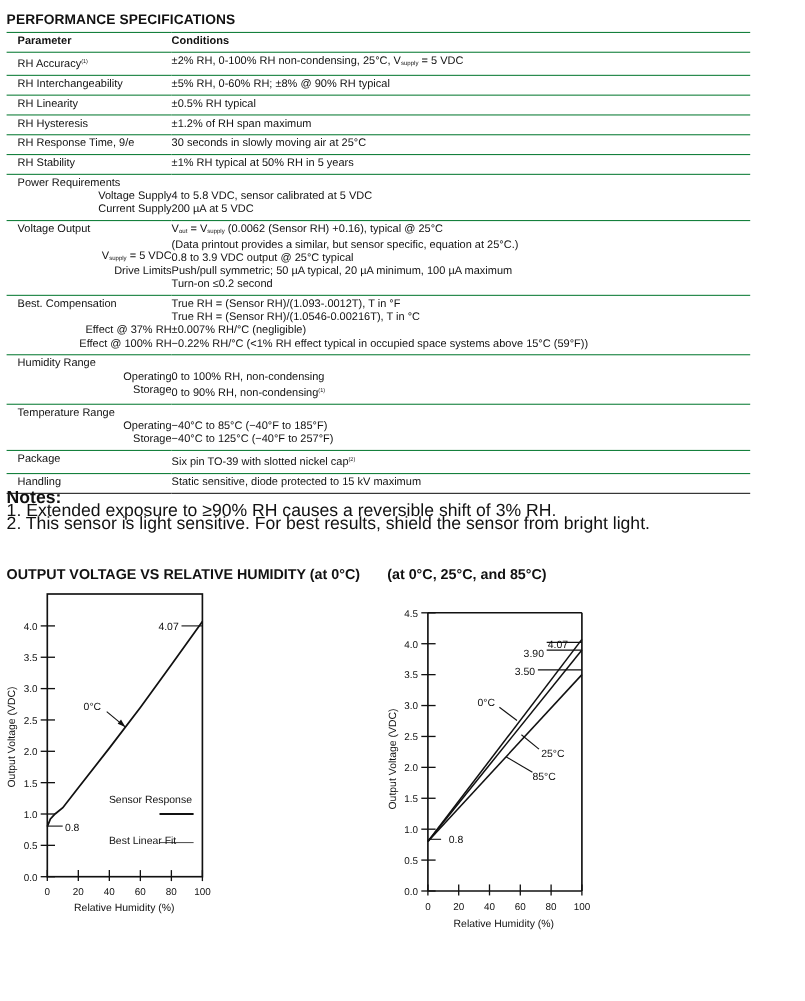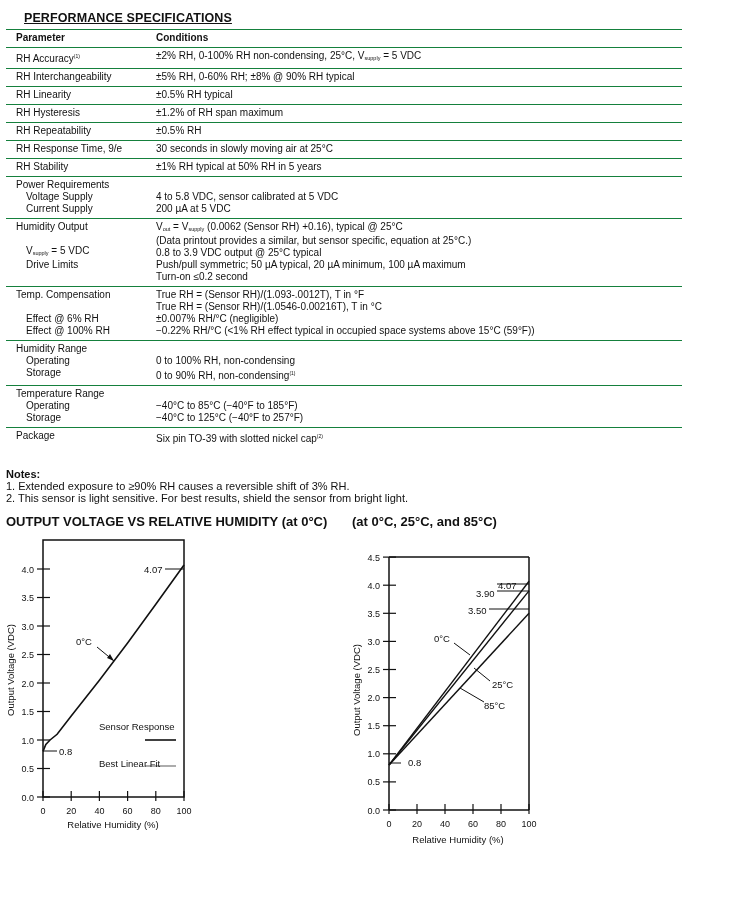--- a/index.html
+++ b/index.html
@@ -1,30 +1,30 @@
 <!DOCTYPE html>
 <html><head>
 <meta charset="utf-8">
 <style>
   html, body { margin: 0; padding: 0; background: #ffffff; }
   body { width: 732px; height: 910px; position: relative; overflow: hidden;
          font-family: "Liberation Sans", sans-serif; color: #111; }
-  .title { position: absolute; left: 24px; top: 11px; font-size: 12.5px; font-weight: bold; letter-spacing: 0.1px; text-decoration: underline; }
+  .title { position: absolute; left: 6px; top: 11px; font-size: 12.5px; font-weight: bold; letter-spacing: 0.1px; }
   table.spec { position: absolute; left: 6px; top: 29px; width: 676px; border-collapse: collapse; font-size: 10px; line-height: 12px; }
   table.spec td, table.spec th { padding: 2px 0 3px 0; vertical-align: top; text-align: left; }
   table.spec tr { border-top: 1px solid #15803d; }
   table.spec tr.last { border-bottom: 1px solid #222; }
   table.spec th { font-weight: bold; font-size: 10px; }
   .c1 { width: 140px; padding-left: 10px !important; }
   .c2 { }
-  .sub { padding-left: 10px; display: block; }
+  .sub { padding-left: 10px; display: block; text-align: right; }
   .line { display: block; white-space: nowrap; }
   sup { font-size: 5px; vertical-align: 4px; }
   .subs { font-size: 5.5px; vertical-align: -1px; }
-  .notes { position: absolute; left: 6px; top: 468px; font-size: 11px; line-height: 12px; }
+  .notes { position: absolute; left: 6px; top: 447px; font-size: 16px; line-height: 12px; }
   .notes .h { font-weight: bold; }
   .ctitle { position: absolute; font-size: 13px; font-weight: bold; line-height: 14px; }
   svg { position: absolute; left: 0; top: 0; }
   svg text { font-family: "Liberation Sans", sans-serif; }
 </style>
 </head>
 <body>
 
 <div class="title">PERFORMANCE SPECIFICATIONS</div>
 
@@ -44,24 +44,20 @@
   </tr>
   <tr>
     <td class="c1">RH Linearity</td>
     <td>±0.5% RH typical</td>
   </tr>
   <tr>
     <td class="c1">RH Hysteresis</td>
     <td>±1.2% of RH span maximum</td>
   </tr>
   <tr>
-    <td class="c1">RH Repeatability</td>
-    <td>±0.5% RH</td>
-  </tr>
-  <tr>
     <td class="c1">RH Response Time, 9/e</td>
     <td>30 seconds in slowly moving air at 25°C</td>
   </tr>
   <tr>
     <td class="c1">RH Stability</td>
     <td>±1% RH typical at 50% RH in 5 years</td>
   </tr>
   <tr>
     <td class="c1">
       <span class="line">Power Requirements</span>
@@ -69,39 +65,39 @@
       <span class="line sub">Current Supply</span>
     </td>
     <td>
       <span class="line">&nbsp;</span>
       <span class="line">4 to 5.8 VDC, sensor calibrated at 5 VDC</span>
       <span class="line">200 µA at 5 VDC</span>
     </td>
   </tr>
   <tr>
     <td class="c1">
-      <span class="line">Humidity Output</span>
+      <span class="line">Voltage Output</span>
       <span class="line">&nbsp;</span>
       <span class="line sub"><span>V</span><span class="subs">supply</span><span> = 5 VDC</span></span>
       <span class="line sub">Drive Limits</span>
       <span class="line">&nbsp;</span>
     </td>
     <td>
       <span class="line"><span>V</span><span class="subs">out</span><span> = V</span><span class="subs">supply</span><span> (0.0062 (Sensor RH) +0.16), typical @ 25°C</span></span>
       <span class="line">(Data printout provides a similar, but sensor specific, equation at 25°C.)</span>
       <span class="line">0.8 to 3.9 VDC output @ 25°C typical</span>
       <span class="line">Push/pull symmetric; 50 µA typical, 20 µA minimum, 100 µA maximum</span>
       <span class="line">Turn-on ≤0.2 second</span>
     </td>
   </tr>
   <tr>
     <td class="c1">
-      <span class="line">Temp. Compensation</span>
-      <span class="line">&nbsp;</span>
-      <span class="line sub">Effect @ 6% RH</span>
+      <span class="line">Best. Compensation</span>
+      <span class="line">&nbsp;</span>
+      <span class="line sub">Effect @ 37% RH</span>
       <span class="line sub">Effect @ 100% RH</span>
     </td>
     <td>
       <span class="line">True RH = (Sensor RH)/(1.093-.0012T), T in °F</span>
       <span class="line">True RH = (Sensor RH)/(1.0546-0.00216T), T in °C</span>
       <span class="line">±0.007% RH/°C (negligible)</span>
       <span class="line">−0.22% RH/°C (&lt;1% RH effect typical in occupied space systems above 15°C (59°F))</span>
     </td>
   </tr>
   <tr>
@@ -124,20 +120,24 @@
     </td>
     <td>
       <span class="line">&nbsp;</span>
       <span class="line">−40°C to 85°C (−40°F to 185°F)</span>
       <span class="line">−40°C to 125°C (−40°F to 257°F)</span>
     </td>
   </tr>
   <tr>
     <td class="c1">Package</td>
     <td><span>Six pin TO-39 with slotted nickel cap</span><sup>(2)</sup></td>
+  </tr>
+  <tr class="last">
+    <td class="c1">Handling</td>
+    <td>Static sensitive, diode protected to 15 kV maximum</td>
   </tr>
 </tbody>
   </table>
 
 <div class="notes">
   <div class="h">Notes:</div>
   <div>1. Extended exposure to ≥90% RH causes a reversible shift of 3% RH.</div>
   <div>2. This sensor is light sensitive. For best results, shield the sensor from bright light.</div>
 </div>
 

